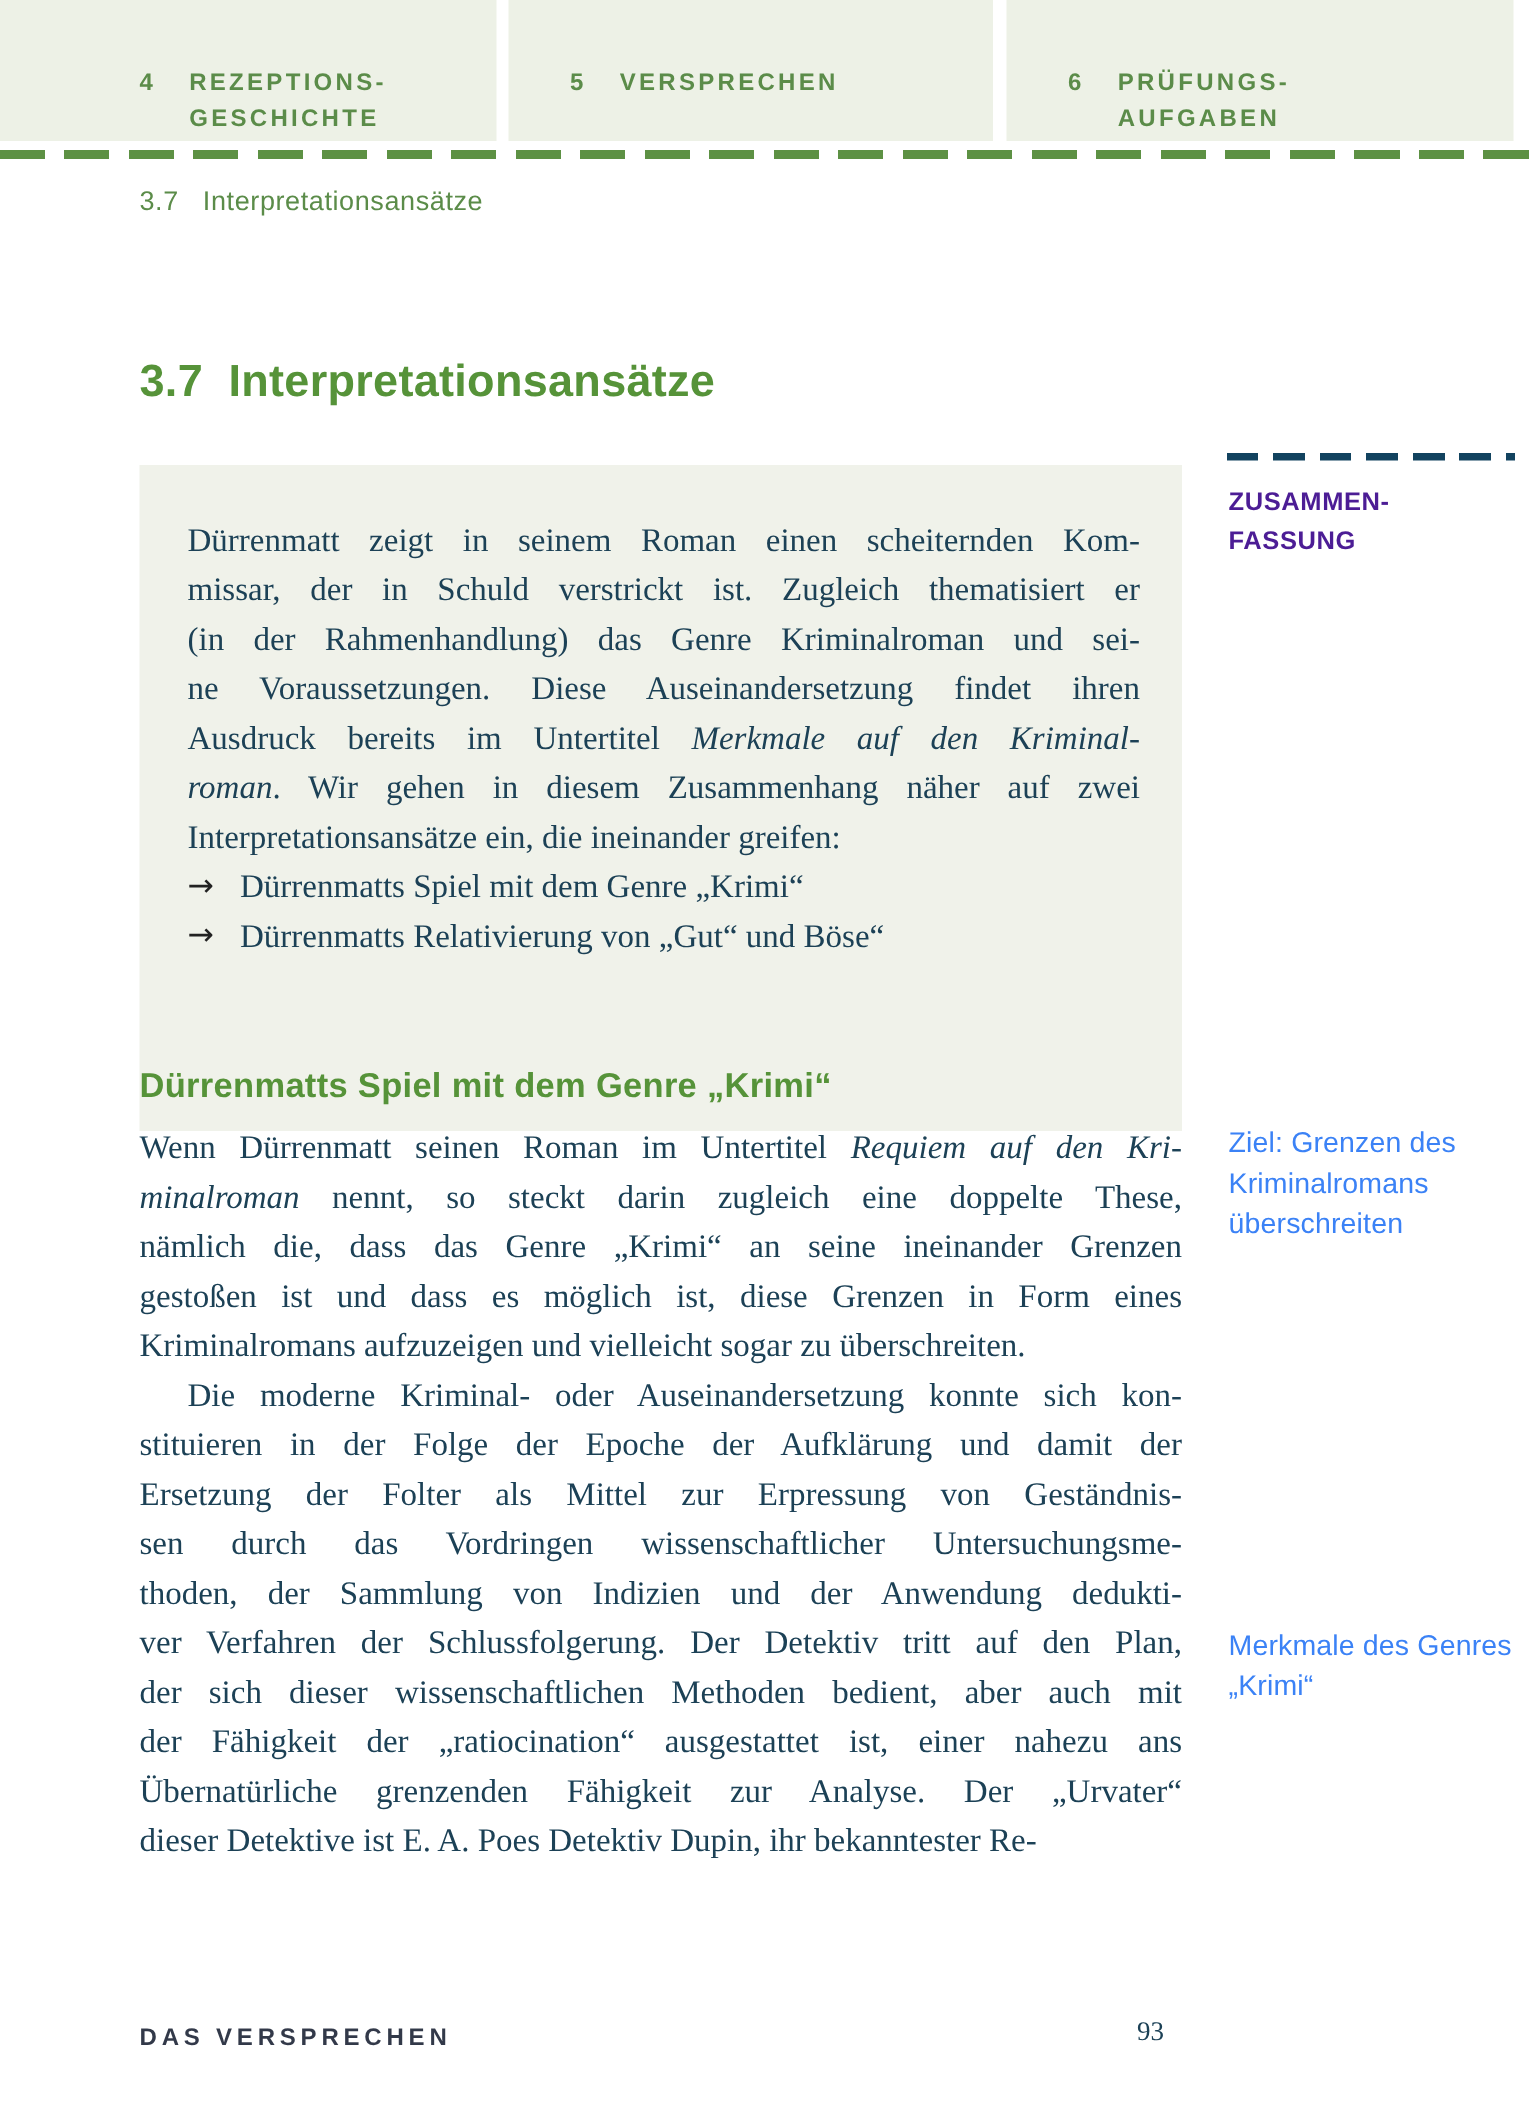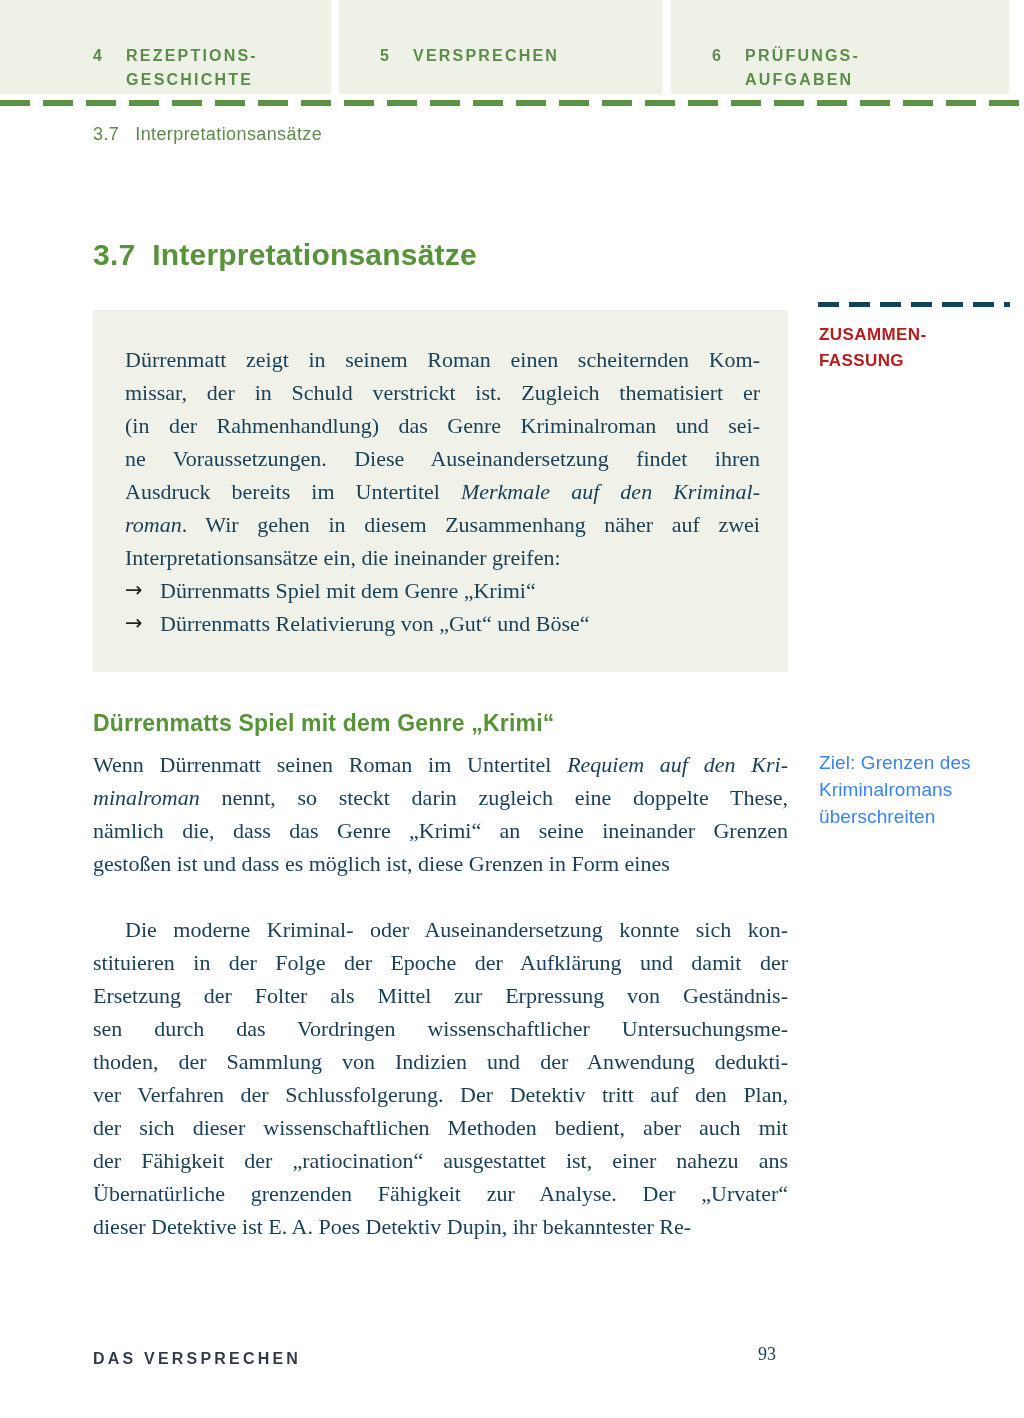--- a/index.html
+++ b/index.html
@@ -26,28 +26,28 @@
   .h1 { position:absolute; top:238px; left:93px; display:flex; gap:17px;
         color:#569339; font-size:30px; font-weight:bold; letter-spacing:0.2px; }
 
   
   .serif { font-family:"Liberation Serif", "DejaVu Serif", serif; color:#1c4156; }
   .lines .line { font-size:22px; line-height:33px; text-align:justify; text-align-last:justify; }
   .lines .line:last-child { text-align-last:left; }
   .it { font-style:italic; }
 
   
-  .summary-box { position:absolute; top:310px; left:93px; width:695px; height:362px; background:#f0f2ea; }
+  .summary-box { position:absolute; top:310px; left:93px; width:695px; height:444px; background:#f0f2ea; }
   .summary-text { position:absolute; top:33px; left:32px; width:635px; }
   .bullets { position:absolute; top:264px; left:32px; width:640px; }
   .bullet { display:flex; font-size:22px; line-height:33px; }
   .bullet .arrow { width:35px; flex:0 0 auto; color:#222222; font-family:"DejaVu Sans", sans-serif; font-size:21px; }
 
   
-  .sidebar-label { position:absolute; top:322px; left:819px; color:#b91c1c;
+  .sidebar-label { position:absolute; top:322px; left:819px; color:#4c1d95;
                    font-size:17px; font-weight:bold; letter-spacing:0.4px; }
   .sidebar-label .line { line-height:26px; }
   .margin-note { position:absolute; left:819px; width:195px; color:#3b82f6;
                  font-size:19px; line-height:27px; letter-spacing:0.1px; }
   .note-goal { top:749px; }
   .note-features { top:1084px; }
 
   
   .h2 { position:absolute; top:710px; left:93px; color:#569339; font-size:23px; font-weight:bold; letter-spacing:0.2px; }
   .para1 { position:absolute; top:748px; left:93px; width:695px; }
@@ -131,32 +131,34 @@
       <div class="line">FASSUNG</div>
     </div>
 
   <div class="h2">Dürrenmatts Spiel mit dem Genre „Krimi“</div>
 
   <div class="para1 serif lines">
       <div class="line"><span>Wenn Dürrenmatt seinen Roman im Untertitel </span><span class="it">Requiem auf den Kri-</span></div>
       <div class="line"><span class="it">minalroman</span><span> nennt, so steckt darin zugleich eine doppelte These,</span></div>
       <div class="line"><span>nämlich die, dass das Genre „Krimi“ an seine ineinander Grenzen</span></div>
       <div class="line"><span>gestoßen ist und dass es möglich ist, diese Grenzen in Form eines</span></div>
+      <div class="line"><span>Kriminalromans aufzuzeigen und vielleicht sogar zu überschreiten.</span></div>
     </div>
   <div class="para2 serif lines">
       <div class="line"><span>Die moderne Kriminal- oder Auseinandersetzung konnte sich kon-</span></div>
       <div class="line"><span>stituieren in der Folge der Epoche der Aufklärung und damit der</span></div>
       <div class="line"><span>Ersetzung der Folter als Mittel zur Erpressung von Geständnis-</span></div>
       <div class="line"><span>sen durch das Vordringen wissenschaftlicher Untersuchungsme-</span></div>
       <div class="line"><span>thoden, der Sammlung von Indizien und der Anwendung dedukti-</span></div>
       <div class="line"><span>ver Verfahren der Schlussfolgerung. Der Detektiv tritt auf den Plan,</span></div>
       <div class="line"><span>der sich dieser wissenschaftlichen Methoden bedient, aber auch mit</span></div>
       <div class="line"><span>der Fähigkeit der „ratiocination“ ausgestattet ist, einer nahezu ans</span></div>
       <div class="line"><span>Übernatürliche grenzenden Fähigkeit zur Analyse. Der „Urvater“</span></div>
       <div class="line"><span>dieser Detektive ist E. A. Poes Detektiv Dupin, ihr bekanntester Re-</span></div>
     </div>
 
   <div class="margin-note note-goal">Ziel: Grenzen des Kriminalromans überschreiten</div>
+  <div class="margin-note note-features">Merkmale des Genres „Krimi“</div>
 
   <div class="footer-title">DAS VERSPRECHEN</div>
   <div class="footer-page serif">93</div>
 
 </div>
 
 </body></html>

